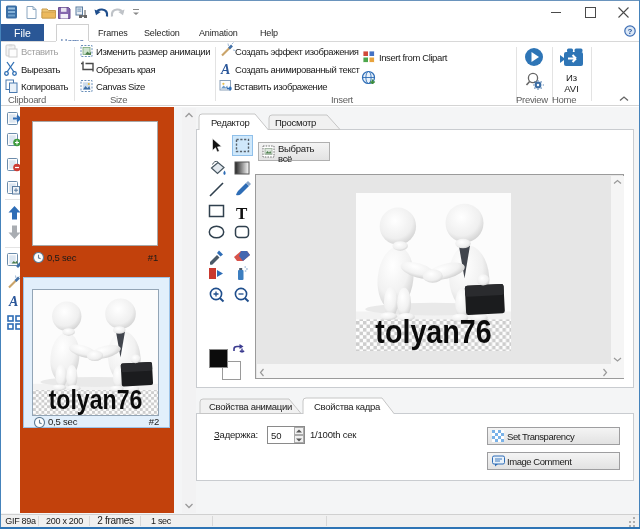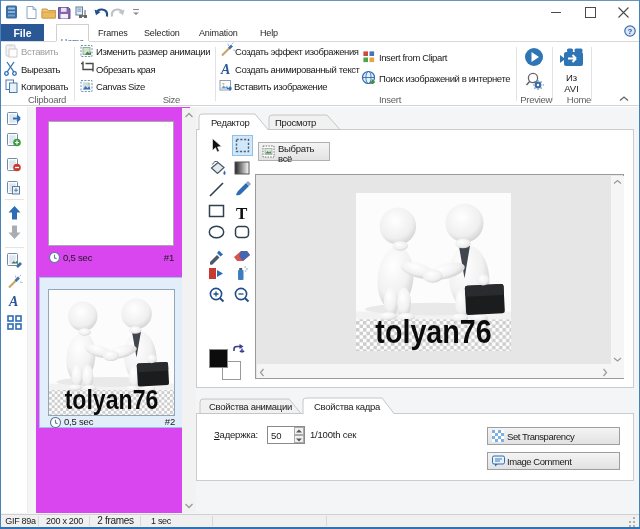--- a/index.html
+++ b/index.html
@@ -1,19 +1,19 @@
 <!DOCTYPE html>
 <html><head><meta charset="utf-8">
 <style>
 *{margin:0;padding:0;box-sizing:border-box}
 html,body{width:640px;height:529px;overflow:hidden}
 body{font-family:"Liberation Sans",sans-serif;background:#fff;position:relative}
 .abs{position:absolute}
 .rt{font-size:9.5px;letter-spacing:-0.4px;color:#1a1a1a;white-space:nowrap}
-.glabel{position:absolute;font-size:9.5px;letter-spacing:-0.3px;color:#606060;text-align:right;top:52px}
+.glabel{position:absolute;font-size:9.5px;letter-spacing:-0.3px;color:#606060;text-align:left;top:52px}
 .vsep{position:absolute;top:5px;height:54px;width:1px;background:#e3e3e3}
 .cap{position:absolute;font-size:9.5px;letter-spacing:-0.2px;color:#1a1a1a}
 svg{display:block}
 .tabtx{position:absolute;font-size:9px;letter-spacing:-0.15px;color:#262626;white-space:nowrap}
 </style></head>
 <body>
 
 <div class="abs" style="left:0;top:0;width:640px;height:23px;background:#fff">
 
   <svg class="abs" style="left:5px;top:5px" width="140" height="15" viewBox="0 0 140 15">
@@ -51,21 +51,21 @@
   </svg>
 
   <svg class="abs" style="left:537px;top:4px" width="100" height="16" viewBox="0 0 100 16">
     <line x1="14" y1="8.5" x2="24" y2="8.5" stroke="#4a4a4a" stroke-width="1"></line>
     <rect x="48.5" y="3.5" width="10" height="10" fill="none" stroke="#4a4a4a" stroke-width="1"></rect>
     <path d="M81.5 3.5 L91.5 13.5 M91.5 3.5 L81.5 13.5" stroke="#4a4a4a" stroke-width="1.1"></path>
   </svg>
 </div>
 
 <div class="abs" style="left:0;top:23px;width:640px;height:19px;background:#fff">
-  <div class="abs" style="left:1px;top:1px;width:43px;height:18px;background:#2a5796;color:#fff;font-size:10.5px;font-weight:bold;text-align:center;line-height:18px">File</div>
+  <div class="abs" style="left:1px;top:1px;width:43px;height:18px;background:#2a5796;color:#fff;font-size:10.5px;font-weight:normal;text-align:center;line-height:18px">File</div>
   <div class="abs" style="left:56px;top:1px;width:33px;height:18px;background:#fff;border:1px solid #d0d0d0;border-bottom:none"></div>
   <div class="tabtx" style="left:57px;top:14px;width:31px;text-align:center;color:#2b579a">Home</div>
   <div class="tabtx" style="left:98px;top:5px">Frames</div>
   <div class="tabtx" style="left:144px;top:5px">Selection</div>
   <div class="tabtx" style="left:199px;top:5px">Animation</div>
   <div class="tabtx" style="left:260px;top:5px">Help</div>
   <svg class="abs" style="left:624px;top:2px" width="12" height="12" viewBox="0 0 12 12">
     <circle cx="6" cy="6" r="5.2" fill="#dce8f6" stroke="#3b6cb4" stroke-width="1.2"></circle>
     <text x="6" y="9" font-size="8" font-weight="bold" text-anchor="middle" fill="#2b579a" font-family="Liberation Sans,sans-serif">?</text>
   </svg>
@@ -90,21 +90,20 @@
   <div class="abs rt" style="left:21px;top:39px">Копировать</div>
 
   <div class="abs rt" style="left:96px;top:4px">Изменить размер анимации</div>
   <div class="abs rt" style="left:96px;top:22px">Обрезать края</div>
   <div class="abs rt" style="left:96px;top:39px">Canvas Size</div>
 
   <div class="abs rt" style="left:235px;top:22px">Создать анимированный текст</div>
   <div class="abs rt" style="left:235px;top:4px">Создать эффект изображения</div>
   <div class="abs rt" style="left:234px;top:39px">Вставить изображение</div>
   <div class="abs rt" style="left:379px;top:10px">Insert from Clipart</div>
-  <div class="abs rt" style="left:379px;top:31px">Поиск изображений в интернете</div>
 
   <div class="abs rt" style="left:552px;top:30px;width:39px;text-align:center;letter-spacing:0">Из<br>AVI</div>
   <svg class="abs" style="left:0;top:0" width="640" height="64" viewBox="0 0 640 64">
 
     <g opacity="0.5">
       <rect x="6" y="3" width="9" height="11" rx="1" fill="#e8e8e8" stroke="#9a9a9a"></rect>
       <rect x="8.5" y="2" width="4" height="2.5" rx="1" fill="#bbb"></rect>
       <rect x="9" y="7" width="8" height="8" fill="#fdfdfd" stroke="#9a9a9a"></rect>
     </g>
 
@@ -278,21 +277,21 @@
     <text x="8" y="199" font-family="Liberation Serif,serif" font-style="italic" font-weight="bold" font-size="14" fill="#2b579a">A</text>
     <g fill="none" stroke="#2e6db6" stroke-width="1.6">
       <rect x="7" y="209" width="5" height="5"></rect>
         <rect x="15" y="209" width="5" height="5"></rect>
       <rect x="7" y="217" width="5" height="5"></rect>
         <rect x="15" y="217" width="5" height="5"></rect>
     </g>
   </svg>
 </div>
 
-<div class="abs" style="left:36px;top:107px;width:154px;height:406px;background:#d946ef">
+<div class="abs" style="left:20px;top:107px;width:154px;height:406px;background:#c2410c">
   <div class="abs" style="left:12px;top:14px;width:126px;height:125px;background:#fff;border:1px solid #a8a8a8"></div>
   <svg class="abs" style="left:13px;top:145px" width="11" height="11" viewBox="0 0 11 11">
       <use href="#clock"></use>
     </svg>
   <div class="cap" style="left:27px;top:145px">0,5 sec</div>
   <div class="cap" style="left:110px;top:145px;width:28px;text-align:right">#1</div>
   <div class="abs" style="left:3px;top:170px;width:147px;height:151px;background:#e2effb;border:1px solid #9cc3e8">
     <div class="abs" style="left:8px;top:11px;width:127px;height:127px;border:1px solid #93a5b6;overflow:hidden">
       <svg width="125" height="125" viewBox="0 0 200 200">
           <use href="#handshake"></use>

